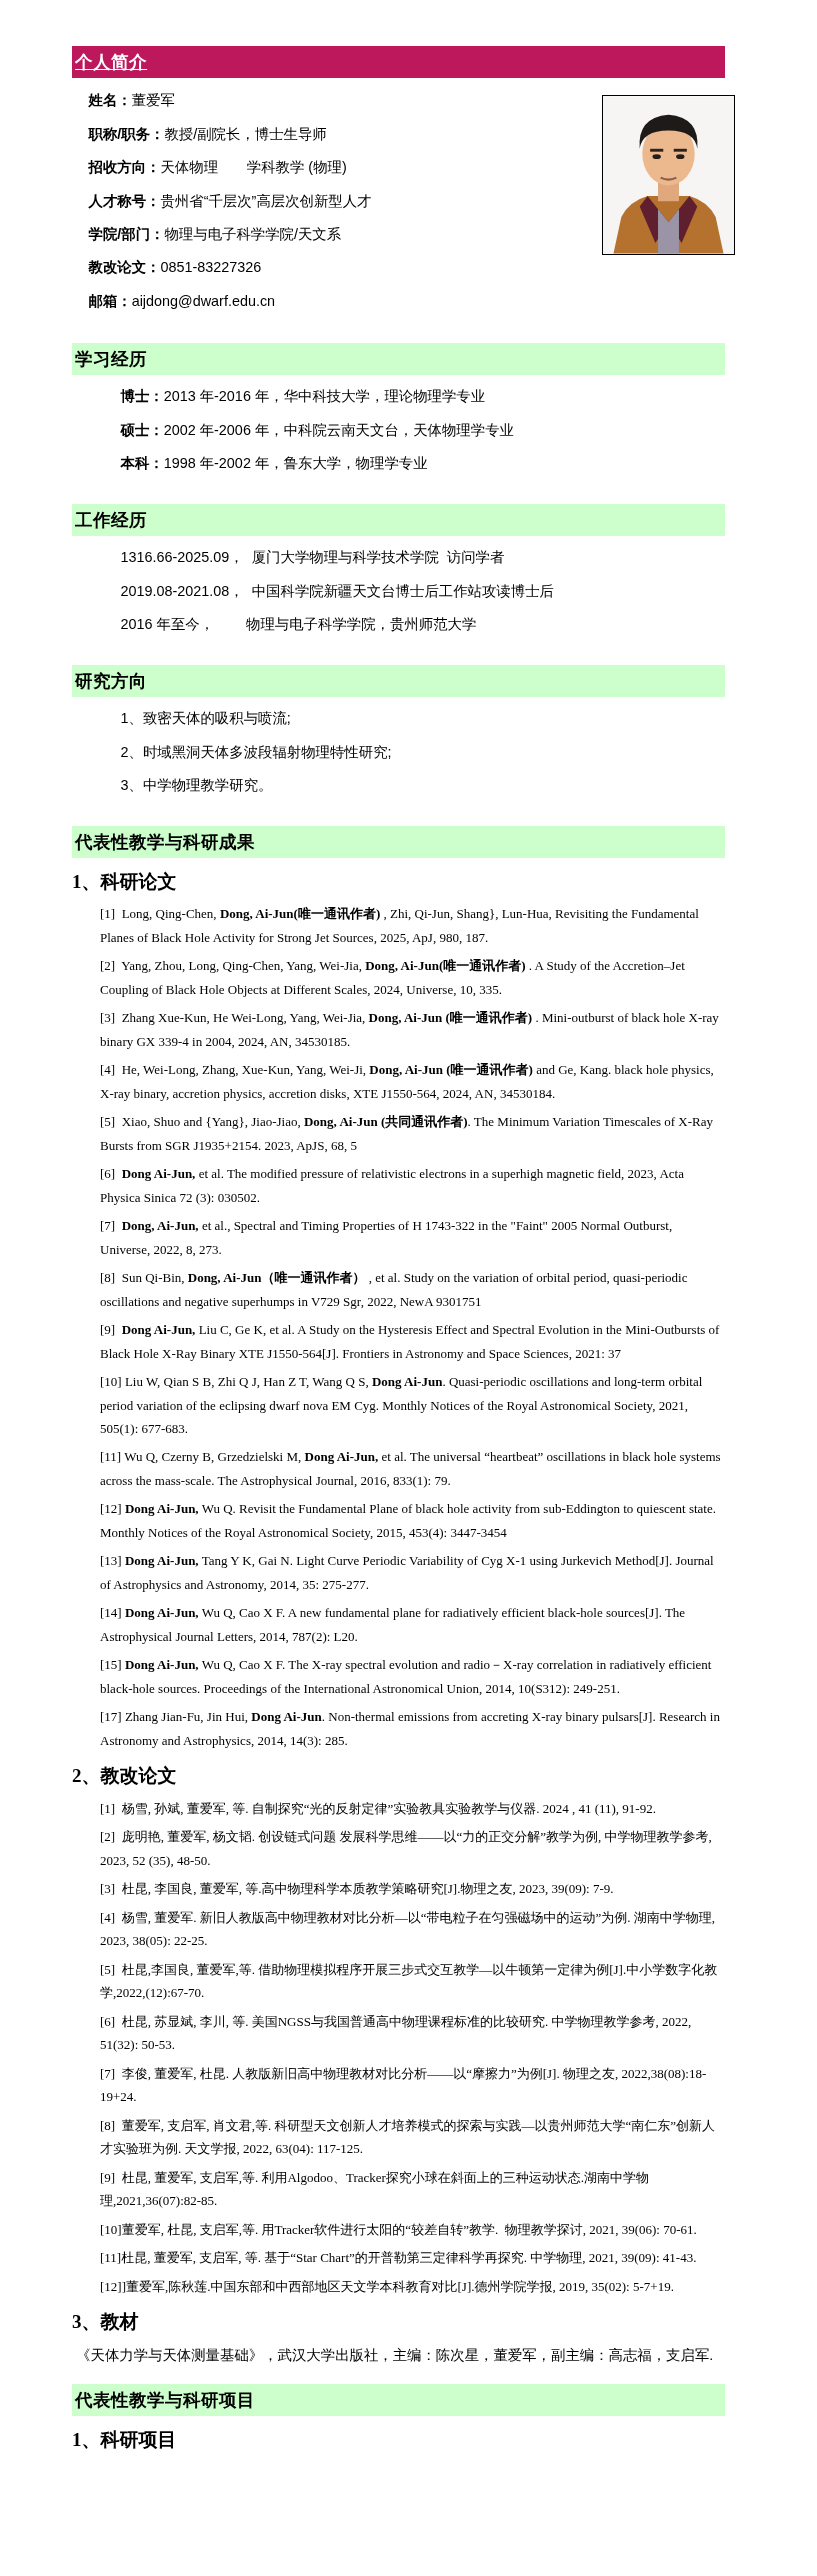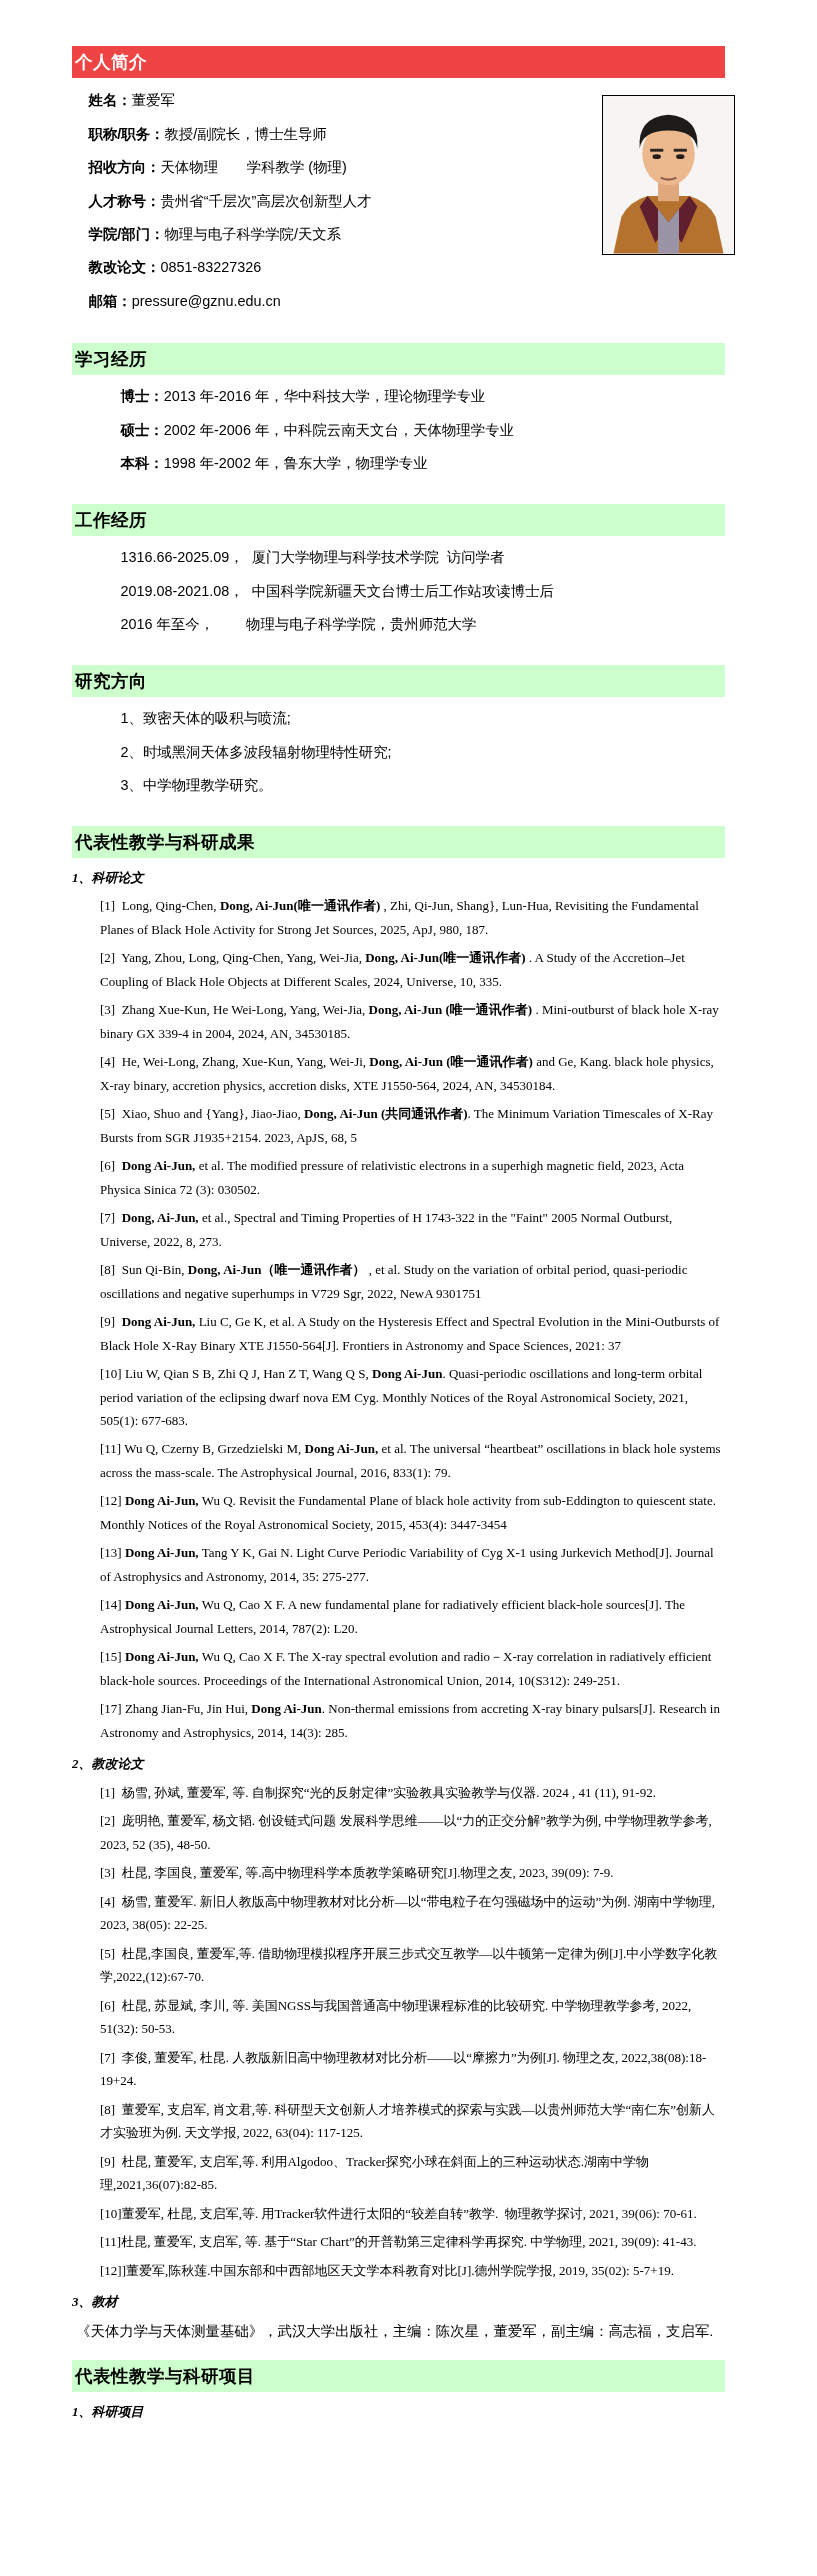--- a/index.html
+++ b/index.html
@@ -9,21 +9,21 @@
     font-family:"Liberation Serif","DejaVu Serif",serif;
   }
   .page { padding:46px 72px 0 72px; box-sizing:border-box; }
 
   .bar {
     width:653px; height:32px; line-height:32px;
     font-family:"Liberation Sans","DejaVu Sans",sans-serif;
     font-weight:bold; font-size:17.5px; padding-left:3.1px;
     box-sizing:border-box; letter-spacing:0.5px;
   }
-  .bar.purple { background:#ef4444; color:#ffffff; }
+  .bar.purple { background:#be185d; color:#ffffff;text-decoration:underline; }
   .bar.green  { background:#ccffcc; color:#000000; margin-top:15.5px; }
 
   .profile { position:relative; padding:13.4px 0 2.1px 16.5px; min-height:222px; }
   .field {
     font-family:"Liberation Sans","DejaVu Sans",sans-serif;
     font-size:14.4px; margin-bottom:14.4px; white-space:pre-wrap;
     max-width:505px;
   }
   .flabel { font-weight:bold; }
 
@@ -34,23 +34,22 @@
   }
   .photo svg { display:block; width:100%; height:100%; }
 
   .sec { padding:12.4px 0 1px 16.5px; }
   .line {
     font-family:"Liberation Sans","DejaVu Sans",sans-serif;
     font-size:14.4px; margin-bottom:14.4px; white-space:pre-wrap;margin-left:32px;
   }
 
   .subhead {
-    font-size:13px; font-weight:bold; margin:11.3px 0 7.2px 0;
+    font-size:19px; font-weight:bold; margin:11.3px 0 7.2px 0;
     font-family:"Liberation Serif","DejaVu Serif",serif;
-    font-style:italic;
   }
   .ref {
     font-size:13px; line-height:1.8; margin:5.2px 0;
     padding-left:28px; white-space:pre-wrap; max-width:623px;
   }
   .book {
     font-family:"Liberation Sans","DejaVu Sans",sans-serif;
     font-size:14.4px; line-height:1.8; margin:4.1px 0 2.1px 4.1px;
     white-space:pre-wrap; max-width:649px;
   }
@@ -64,21 +63,21 @@
     <span>个人简介</span>
   </div>
 
   <div class="profile">
     <div class="field"><span class="flabel">姓名：</span><span>董爱军</span></div>
     <div class="field"><span class="flabel">职称/职务：</span><span>教授/副院长，博士生导师</span></div>
     <div class="field"><span class="flabel">招收方向：</span><span>天体物理　　学科教学 (物理)</span></div>
     <div class="field"><span class="flabel">人才称号：</span><span>贵州省“千层次”高层次创新型人才</span></div>
     <div class="field"><span class="flabel">学院/部门：</span><span>物理与电子科学学院/天文系</span></div>
     <div class="field"><span class="flabel">教改论文：</span><span>0851-83227326</span></div>
-    <div class="field"><span class="flabel">邮箱：</span><span>pressure@gznu.edu.cn</span></div>
+    <div class="field"><span class="flabel">邮箱：</span><span>aijdong@dwarf.edu.cn</span></div>
 
     <div class="photo">
       <svg viewBox="0 0 100 120" xmlns="http://www.w3.org/2000/svg">
         <rect x="0" y="0" width="100" height="120" fill="#f6f5f3"></rect>
 
         <path d="M8 120 L14 92 Q20 80 34 76 L66 76 Q80 80 86 92 L92 120 Z" fill="#b5722e"></path>
 
         <path d="M34 76 L50 96 L40 112 L28 84 Z" fill="#5f1f2e"></path>
         <path d="M66 76 L50 96 L60 112 L72 84 Z" fill="#5f1f2e"></path>
 

